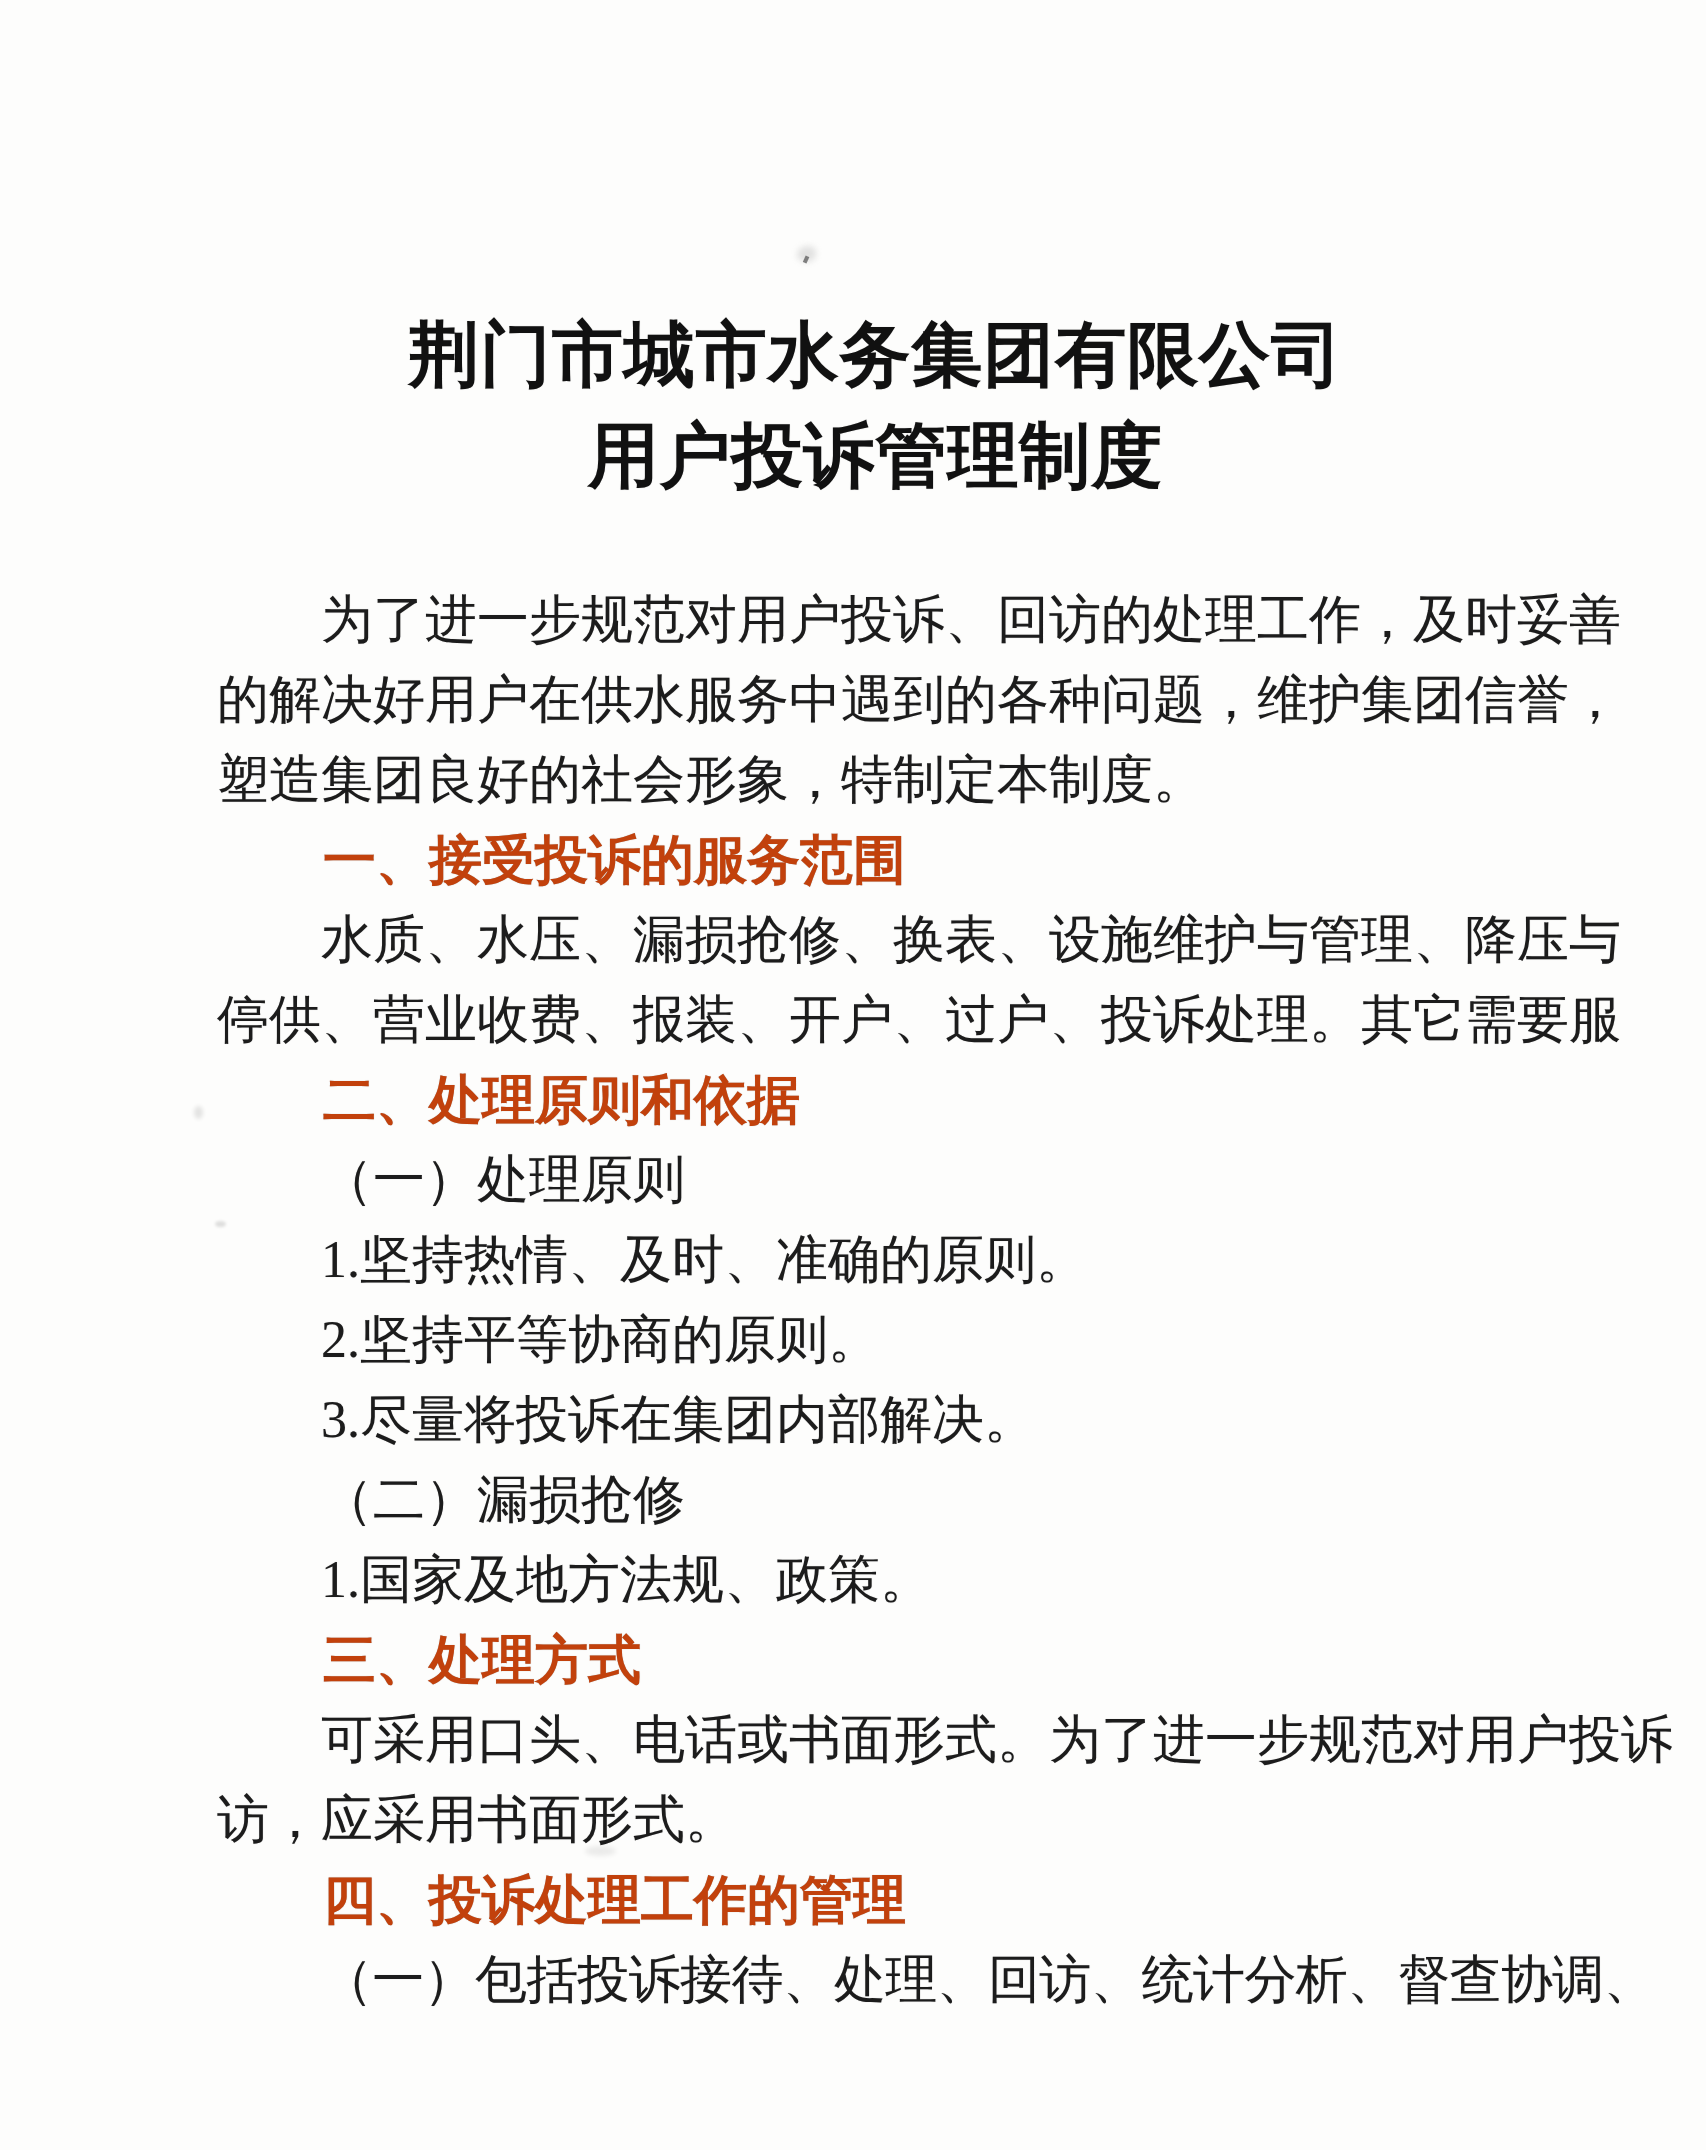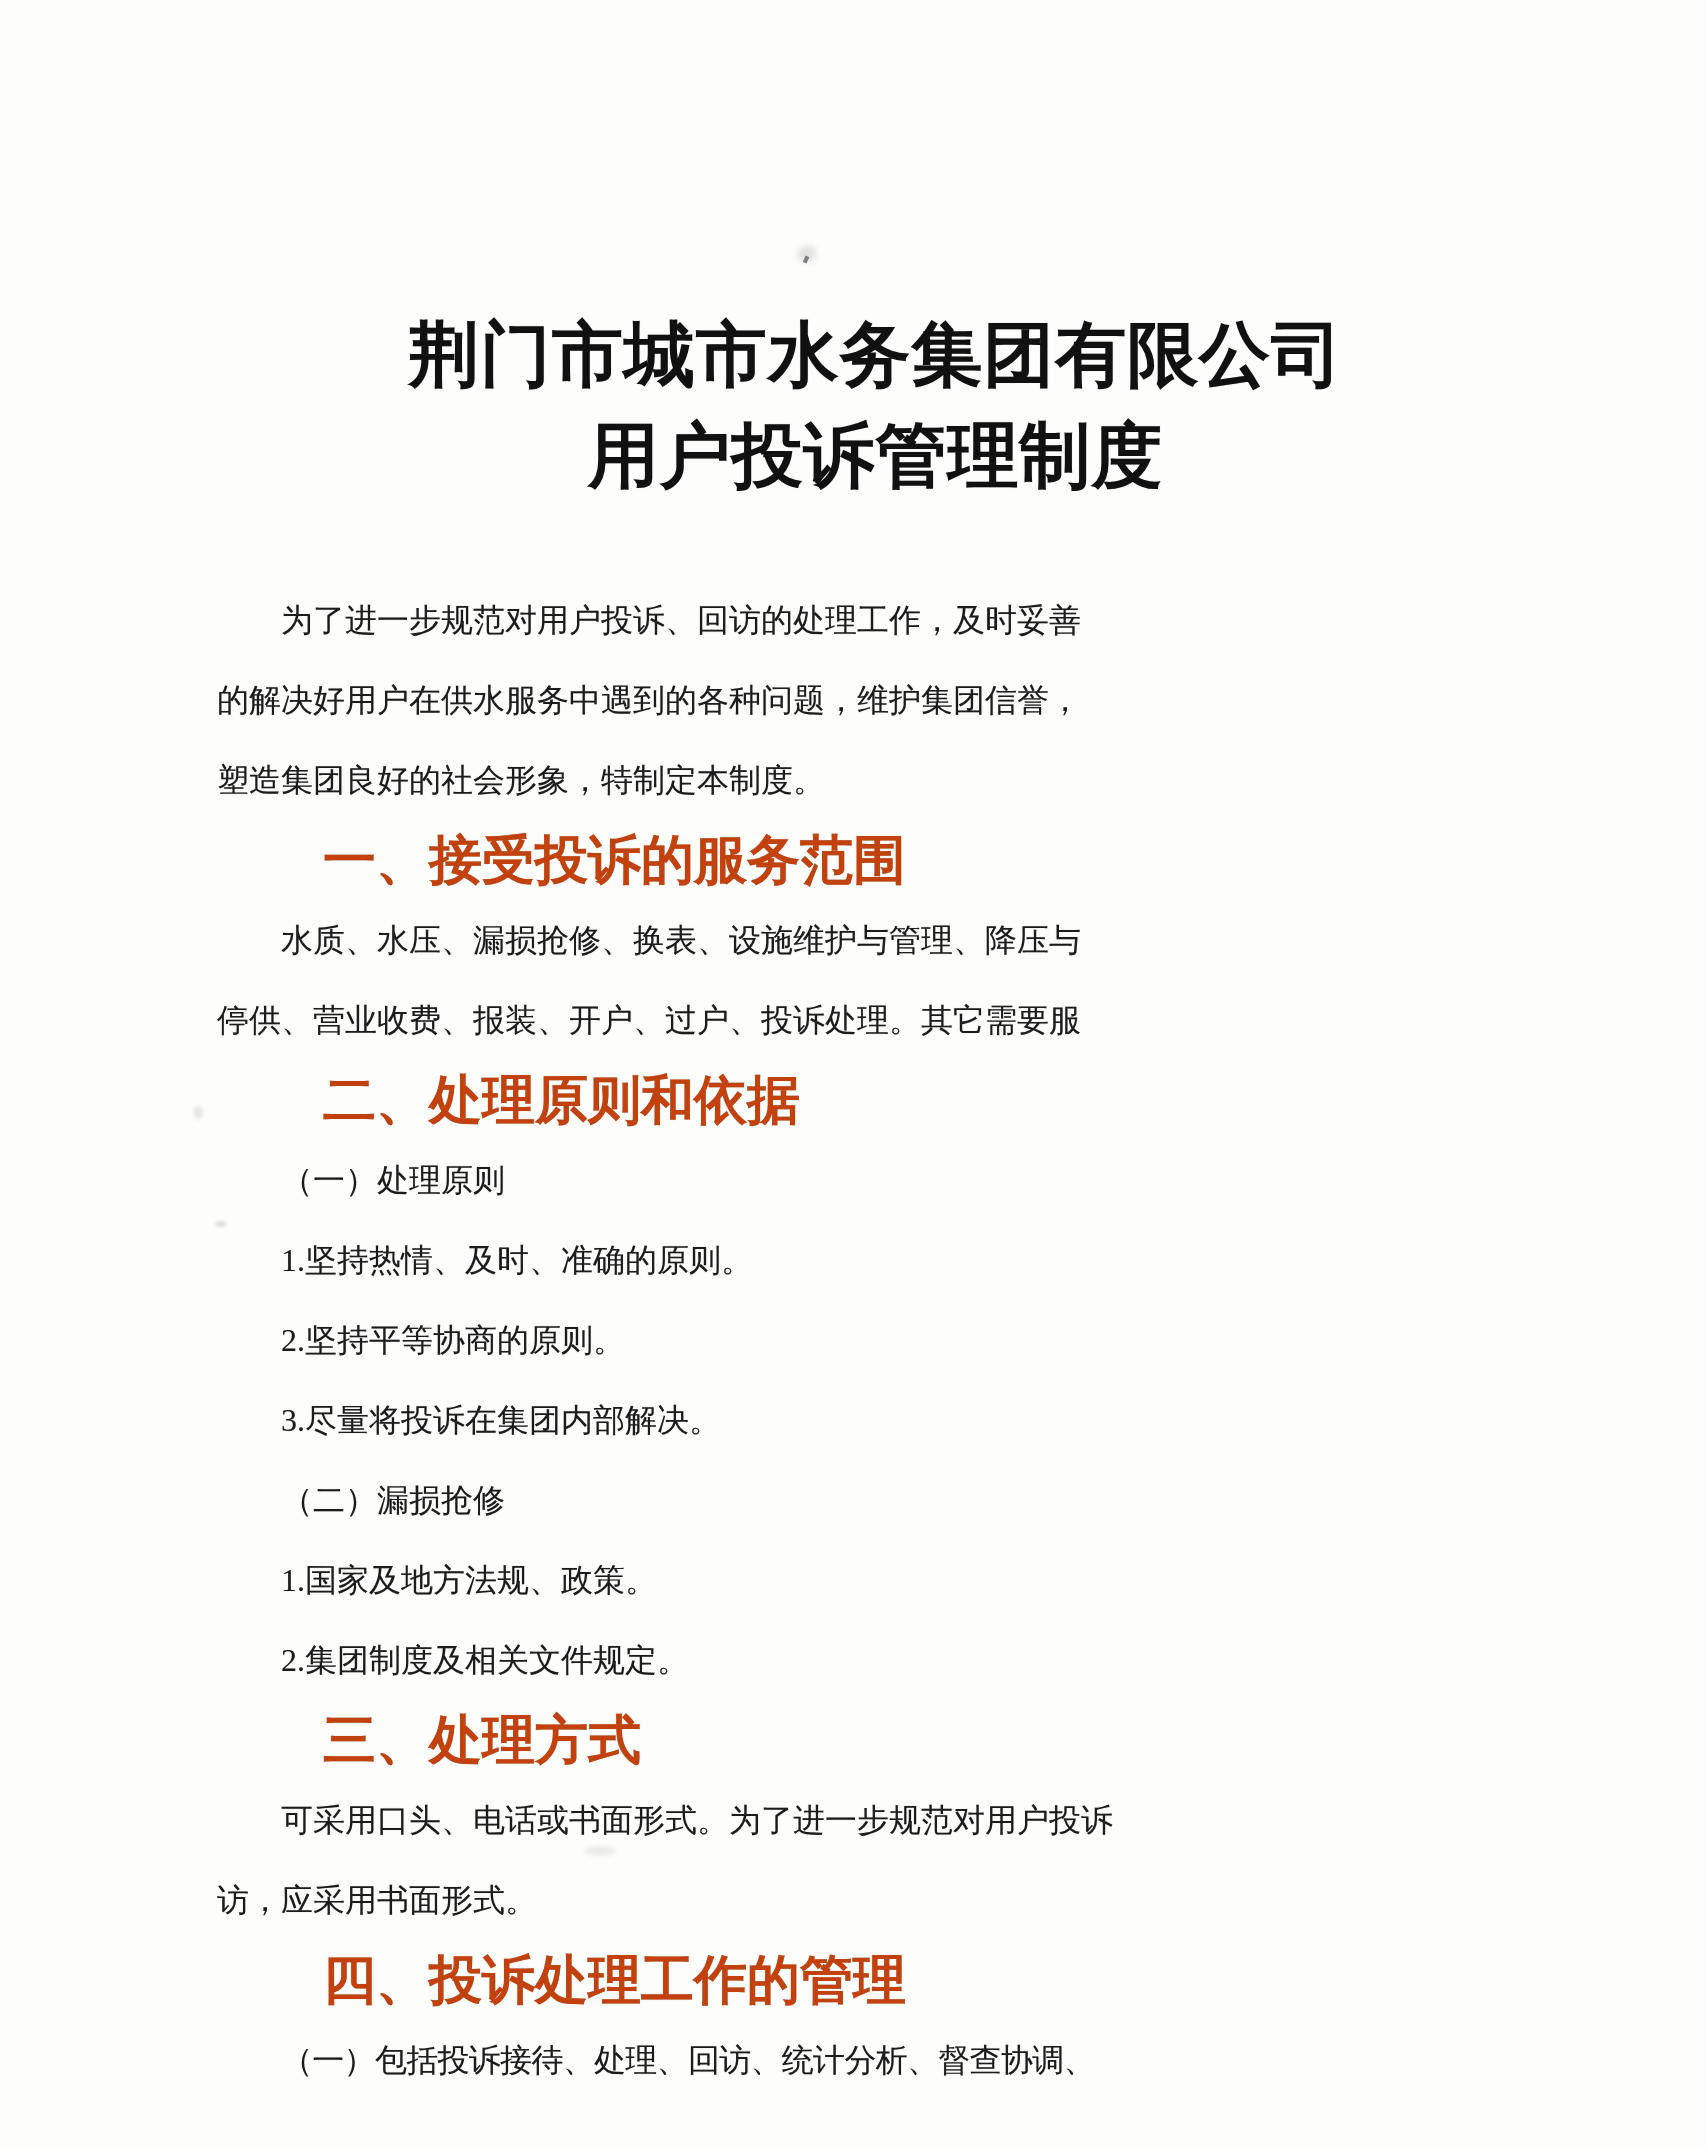--- a/index.html
+++ b/index.html
@@ -30,21 +30,21 @@
     letter-spacing: 0.9px;
     text-shadow: 0 0 0.9px rgba(0,0,0,0.30);
     white-space: nowrap;
   }
   
   .body-text {
     margin: 73px 206px 0 217px; 
   }
   .line {
     font-family: "Liberation Serif", serif;
-    font-size: 32px;
+    font-size: 52px;
     line-height: 80px;
     color: #1c1c1c;
     white-space: nowrap;
     text-shadow: 0 0 0.9px rgba(0,0,0,0.28);
   }
   .line.heading {
     font-family: "Liberation Sans", sans-serif;
     font-weight: 700;
     font-size: 53px;
     color: #c2410c;
@@ -106,21 +106,20 @@
       <div class="line heading indent">一、接受投诉的服务范围</div>
       <div class="line body indent justify">水质、水压、漏损抢修、换表、设施维护与管理、降压与</div>
       <div class="line body justify">停供、营业收费、报装、开户、过户、投诉处理。其它需要服</div>
       <div class="line heading indent">二、处理原则和依据</div>
       <div class="line body indent">（一）处理原则</div>
       <div class="line body indent">1.坚持热情、及时、准确的原则。</div>
       <div class="line body indent">2.坚持平等协商的原则。</div>
       <div class="line body indent">3.尽量将投诉在集团内部解决。</div>
       <div class="line body indent">（二）漏损抢修</div>
       <div class="line body indent">1.国家及地方法规、政策。</div>
-      <div class="line body indent">2.集团制度及相关文件规定。</div>
       <div class="line heading indent">三、处理方式</div>
       <div class="line body indent justify">可采用口头、电话或书面形式。为了进一步规范对用户投诉</div>
       <div class="line body">访，应采用书面形式。</div>
       <div class="line heading indent">四、投诉处理工作的管理</div>
       <div class="line body indent justify" style="letter-spacing: -0.7px;">（一）包括投诉接待、处理、回访、统计分析、督查协调、</div>
     </main>
 
   <div class="artifact a1"></div>
   <div class="artifact a1b"></div>
   <div class="artifact a2"></div>

